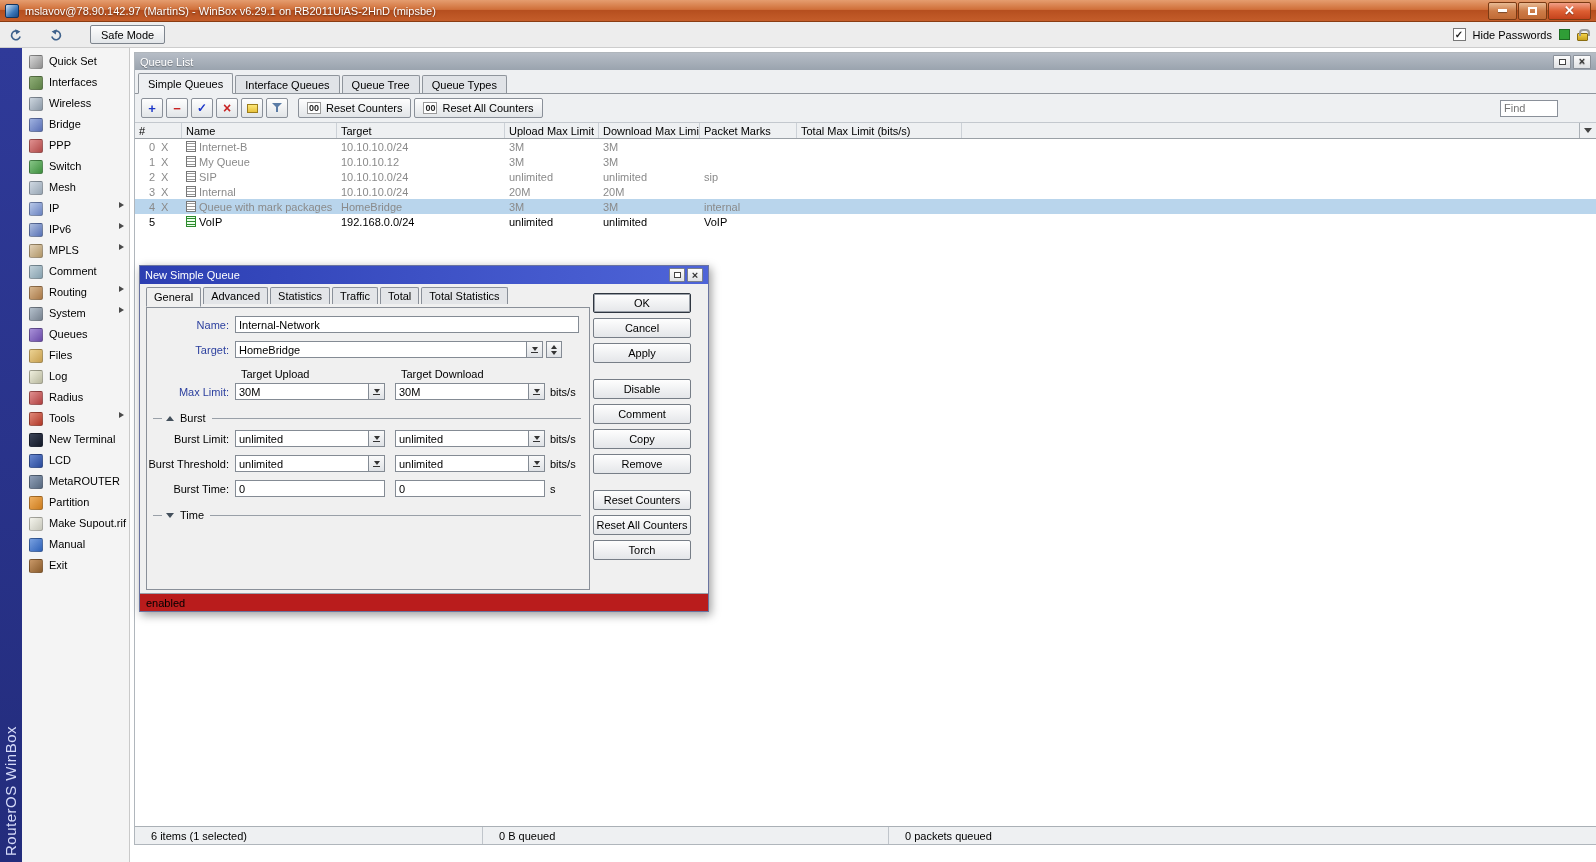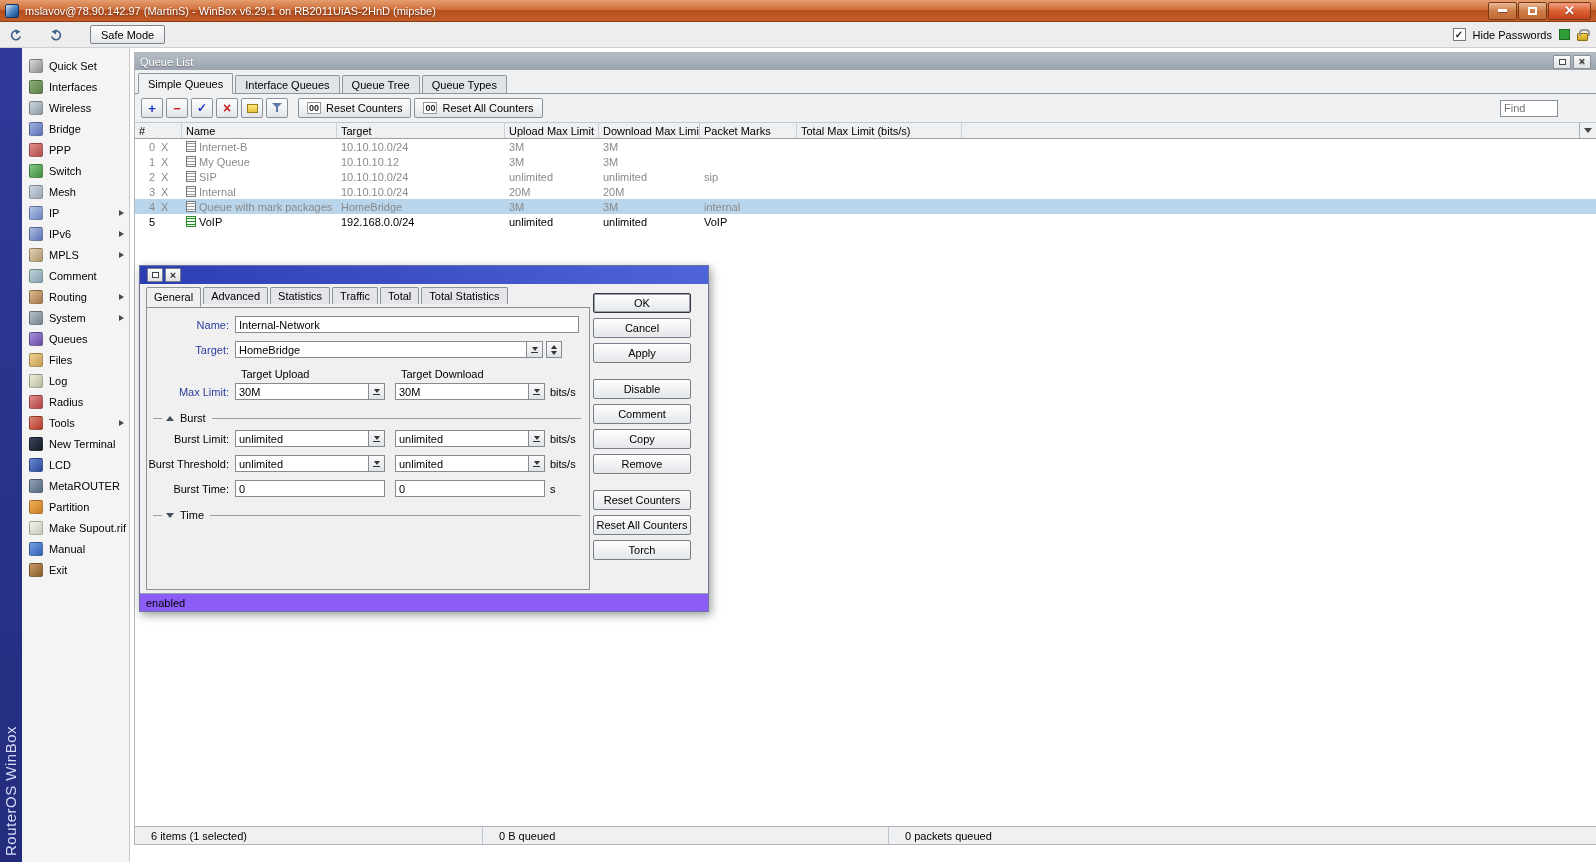--- a/index.html
+++ b/index.html
@@ -24,21 +24,21 @@
 .rightgrp{margin-left:auto;display:flex;align-items:center;gap:7px;padding-right:2px}
 .cbx{width:13px;height:13px;background:#fff;border:1px solid #777;display:flex;align-items:center;justify-content:center;font-size:10px;font-weight:bold;color:#222}
 .gsq{width:11px;height:11px;background:#2f9e36;border:1px solid #1d6a22}
 .lock{position:relative;width:11px;height:8px;background:linear-gradient(#f3d24a,#caa21e);border:1px solid #8a6d10;border-radius:1px;margin-top:4px}
 .lock::before{content:"";position:absolute;left:1px;top:-5px;width:7px;height:5px;border:2px solid #9a9a9a;border-bottom:none;border-radius:4px 4px 0 0}
 
 
 .strip{position:absolute;left:0;top:48px;width:22px;bottom:0;background:linear-gradient(180deg,#2f3a99,#232c7c)}
 .vtext{position:absolute;left:2px;bottom:6px;writing-mode:vertical-rl;transform:rotate(180deg);color:#dfe4ff;font-size:15px;letter-spacing:.5px;opacity:.95}
 .sidebar{position:absolute;left:22px;top:48px;width:108px;bottom:0;background:#f4f4f4;border-right:1px solid #c9c9c9;padding-top:7px}
-.side-item{height:21px;display:flex;align-items:center;padding-left:7px;gap:6px}
+.side-item{height:21px;display:flex;padding-left:7px;gap:6px}
 .side-label{white-space:nowrap}
 .subarrow{width:0;height:0;border-left:5px solid #4a4a4a;border-top:3px solid transparent;border-bottom:3px solid transparent;margin-left:auto;margin-right:5px}
 .ic{width:14px;height:14px;border-radius:2px;flex:none;border:1px solid rgba(0,0,0,.25)}
 .ic-qs{background:linear-gradient(135deg,#d8d8d8,#8f8f8f)}
 .ic-if{background:linear-gradient(135deg,#8fae77,#5d7f46)}
 .ic-wl{background:linear-gradient(135deg,#cdd6df,#8b98a6)}
 .ic-br{background:linear-gradient(135deg,#9fb2e0,#5a6fb5)}
 .ic-ppp{background:linear-gradient(135deg,#e0908f,#b04a49)}
 .ic-sw{background:linear-gradient(135deg,#86c586,#3f8f3f)}
 .ic-mesh{background:linear-gradient(135deg,#cfd8e2,#98a6b4)}
@@ -137,21 +137,21 @@
 .sl{height:1px;background:#99a0a8}
 .sl.short{width:9px}
 .sl.fill{flex:1}
 .s-tri-up{width:0;height:0;border-left:4px solid transparent;border-right:4px solid transparent;border-bottom:5px solid #44505c}
 .s-tri-dn{width:0;height:0;border-left:4px solid transparent;border-right:4px solid transparent;border-top:5px solid #44505c}
 .stxt{padding:0 2px;white-space:nowrap}
 .dbtns{position:absolute;top:27px;right:17px;width:98px;display:flex;flex-direction:column}
 .dbtn{width:98px;height:20px;margin-bottom:5px;background:linear-gradient(#fefefe,#e4e6e9);border:1px solid #777e87;border-radius:2px;display:flex;align-items:center;justify-content:center;font:11px "Liberation Sans",sans-serif;white-space:nowrap}
 .dbtn.gap{margin-top:11px}
 .dbtn.focus{border:1px solid #2f3640;box-shadow:inset 0 0 0 1px #9aa0a8}
-.dstatus{position:absolute;left:0;right:0;bottom:0;height:18px;border-top:1px solid #9aa0aa;display:flex;align-items:center;padding-left:6px;background:#8b5cf6}
+.dstatus{position:absolute;left:0;right:0;bottom:0;height:18px;border-top:1px solid #9aa0aa;display:flex;align-items:center;padding-left:6px;background:#b91c1c}
 </style>
 </head>
 <body>
 
 <div class="screen">
 
   <div class="titlebar">
     <span class="appicon"></span>
     <span class="tb-title">mslavov@78.90.142.97 (MartinS) - WinBox v6.29.1 on RB2011UiAS-2HnD (mipsbe)</span>
     <div class="wgroup">
@@ -560,20 +560,21 @@
             <span>0 B queued</span>
           </div>
         <div class="sc sc3">
             <span>0 packets queued</span>
           </div>
       </div>
     </div>
 
     <div class="dialog">
       <div class="dtitle">
+        <span class="t">New Simple Queue</span>
         <div class="dtbtn">
             <span class="g-rest"></span>
           </div>
         <div class="dtbtn">
             <span class="g-close">×</span>
           </div>
       </div>
 
       <div class="dtabs">
         <div class="dtab active">

